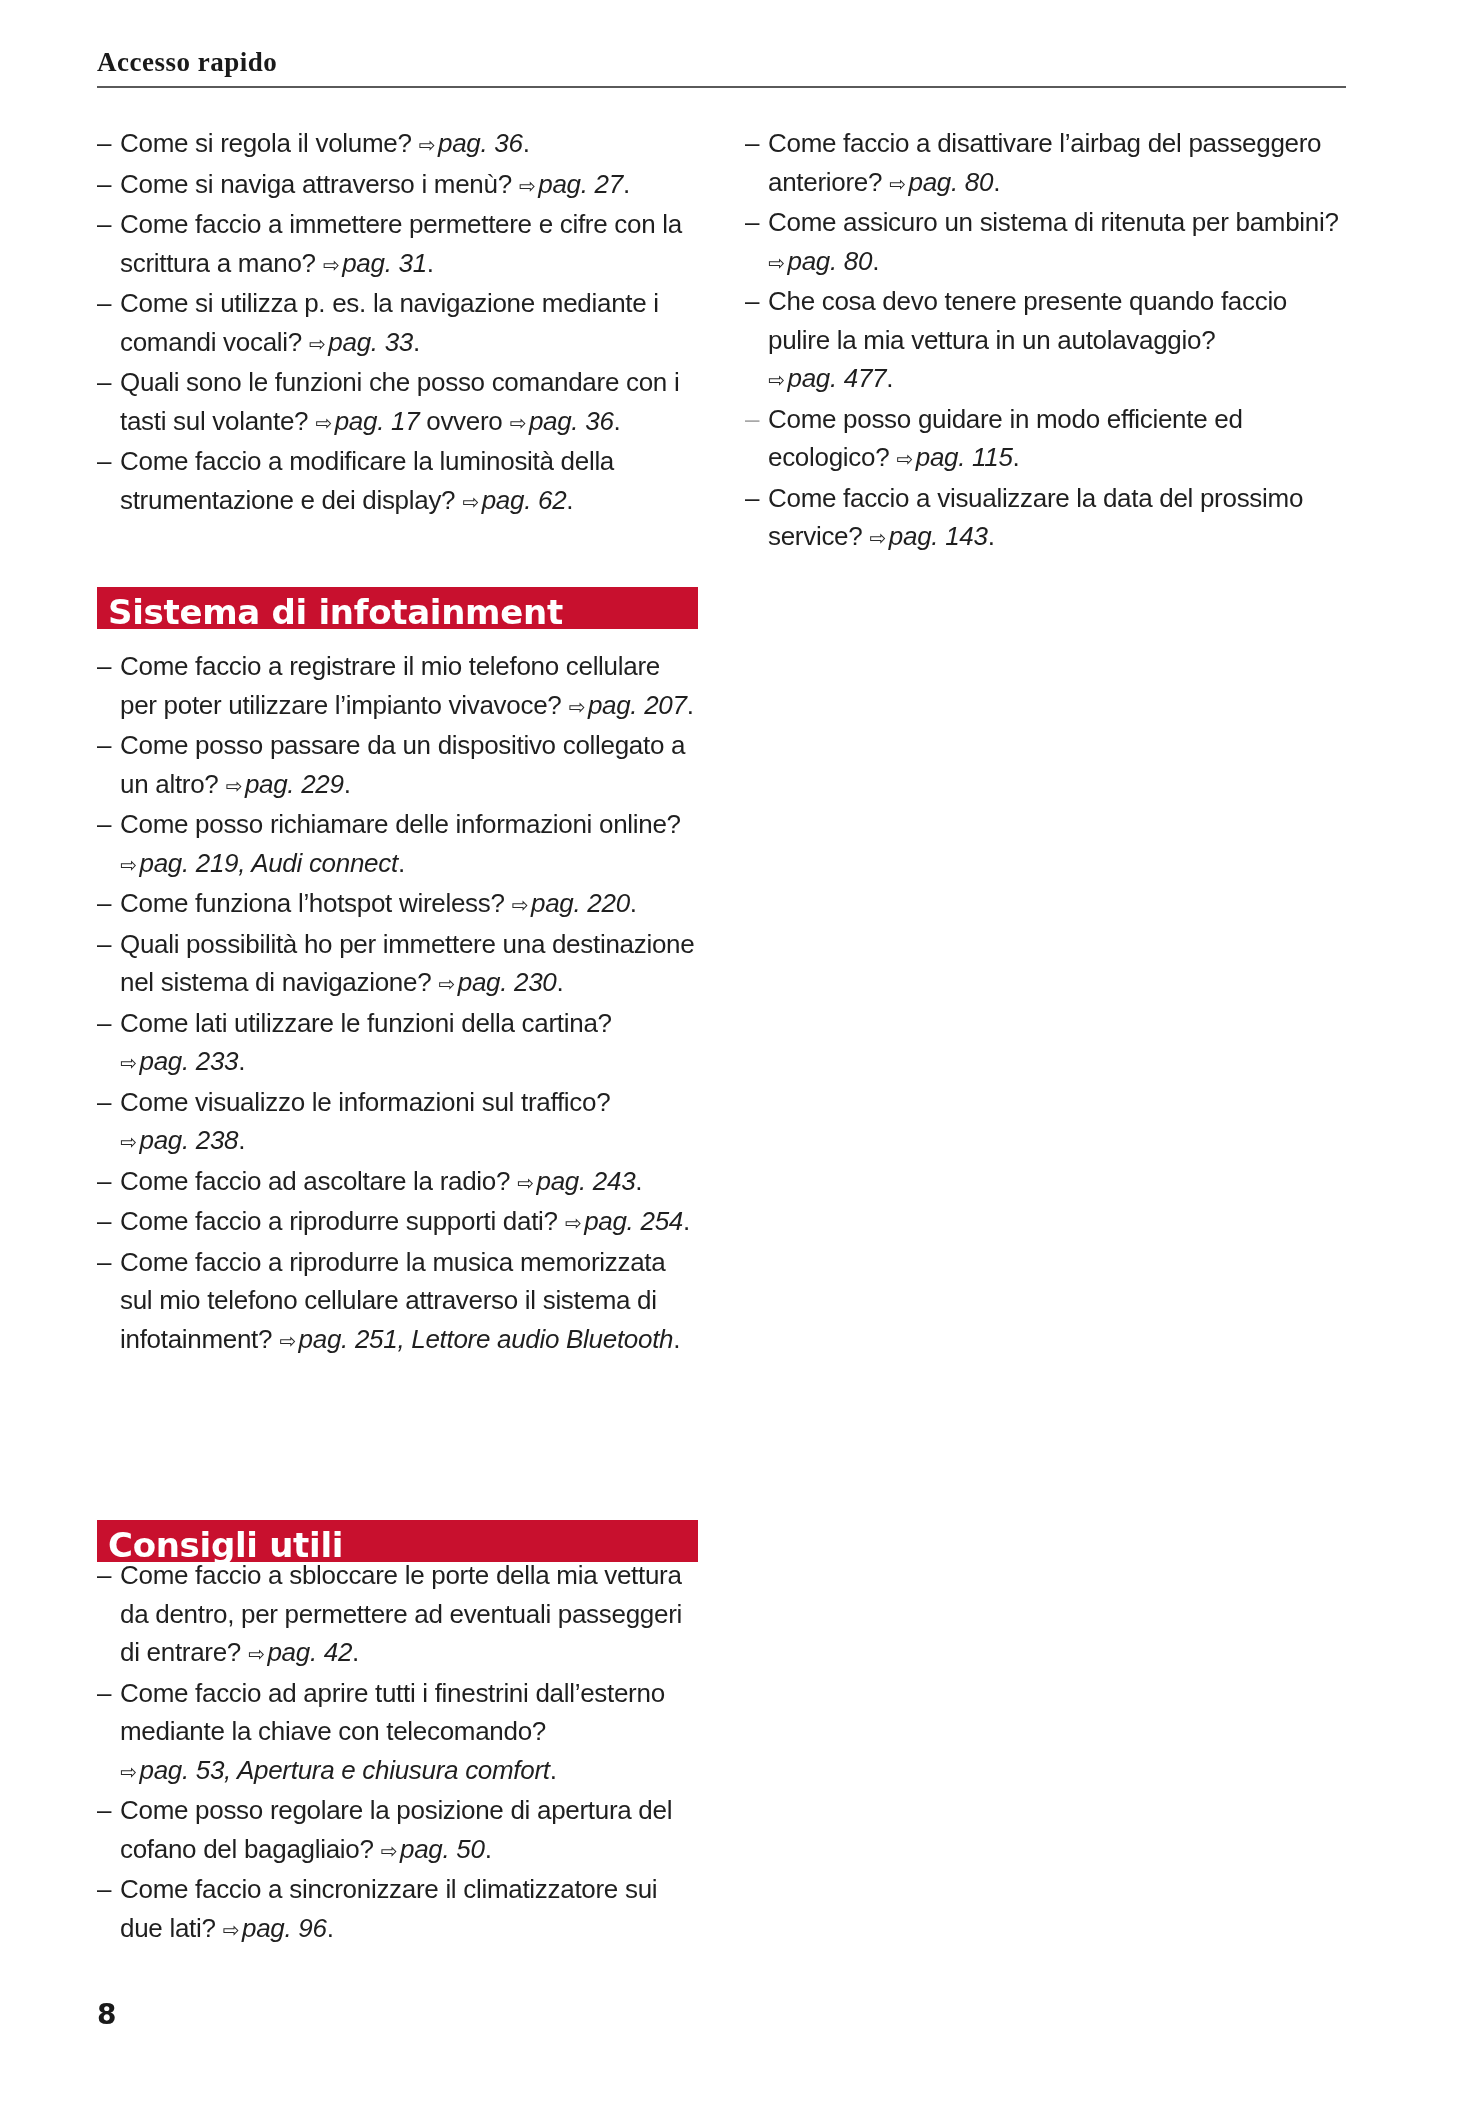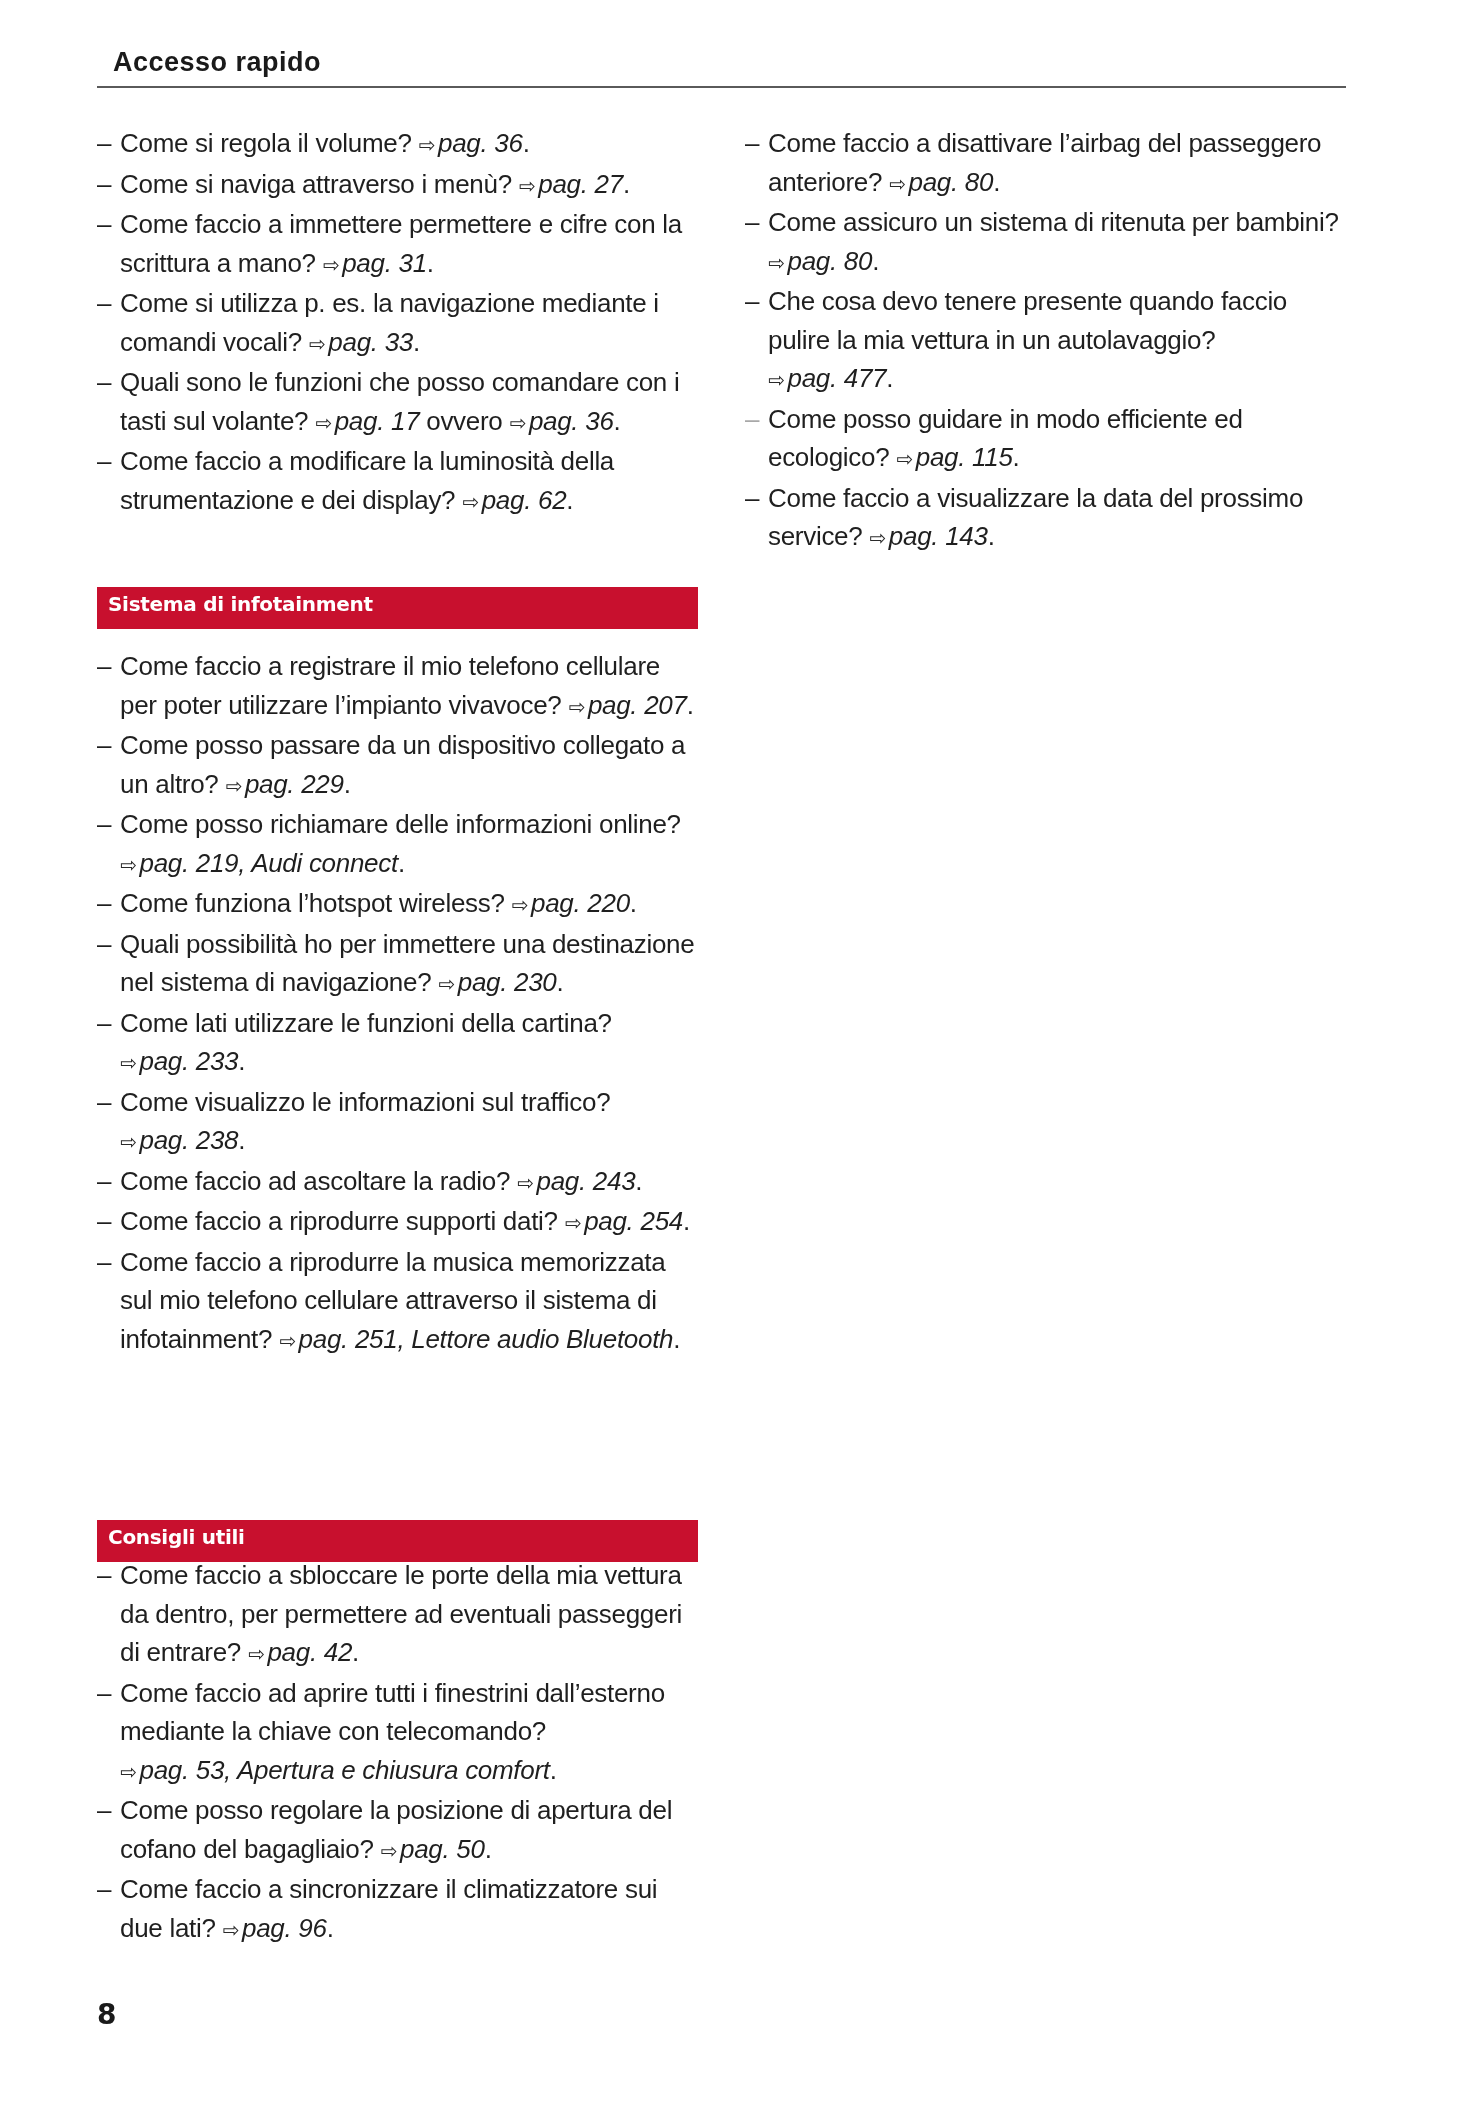--- a/index.html
+++ b/index.html
@@ -3,24 +3,23 @@
 <meta charset="utf-8">
 <style>
   html, body { margin: 0; padding: 0; background: #ffffff; }
   body {
     width: 1481px; height: 2101px; position: relative; overflow: hidden;
     color: #1f1f1f;
     font-family: "Liberation Sans", sans-serif;
   }
   .page-header-title {
     position: absolute; left: 97px; top: 47px;
-    font-family: Liberation Sans, sans-serif;
+    font-family: Liberation Serif, serif;
     font-weight: bold; font-size: 27px; letter-spacing: 0.5px;
     color: #1a1a1a;
-    margin-left: 16px;
   }
   .header-rule {
     position: absolute; left: 97px; top: 86px; width: 1249px; height: 2px;
     background: #5a5a5a;
   }
   .col { position: absolute; width: 602px; }
   .col-left { left: 97px; }
   .col-right { left: 745px; width: 602px; }
   .list { margin: 0; padding: 0; list-style: none; }
   .item {
@@ -35,21 +34,21 @@
   .item .dash.muted { color: #a8a8a8; }
   .ref { white-space: nowrap; }
   .arrow { font-size: 20px; color: #2a2a2a; margin-right: 3px; font-family: "DejaVu Sans", sans-serif; }
   .ital { font-style: italic; }
   .section-bar {
     position: absolute; left: 97px; width: 601px; height: 42px;
     background: #c8102e;
   }
   .section-bar .bar-title {
     position: absolute; left: 11px; top: 5px;
-    color: #ffffff; font-weight: bold; font-size: 20px;
+    color: #ffffff; font-weight: bold; font-size: 34px;
     font-family: "DejaVu Sans", sans-serif;
     letter-spacing: -0.3px;
   }
   .page-number {
     position: absolute; left: 97px; top: 1998px;
     font-family: "DejaVu Sans", sans-serif; font-weight: bold; font-size: 28px;
     color: #1a1a1a;
   }
 </style>
 </head>

